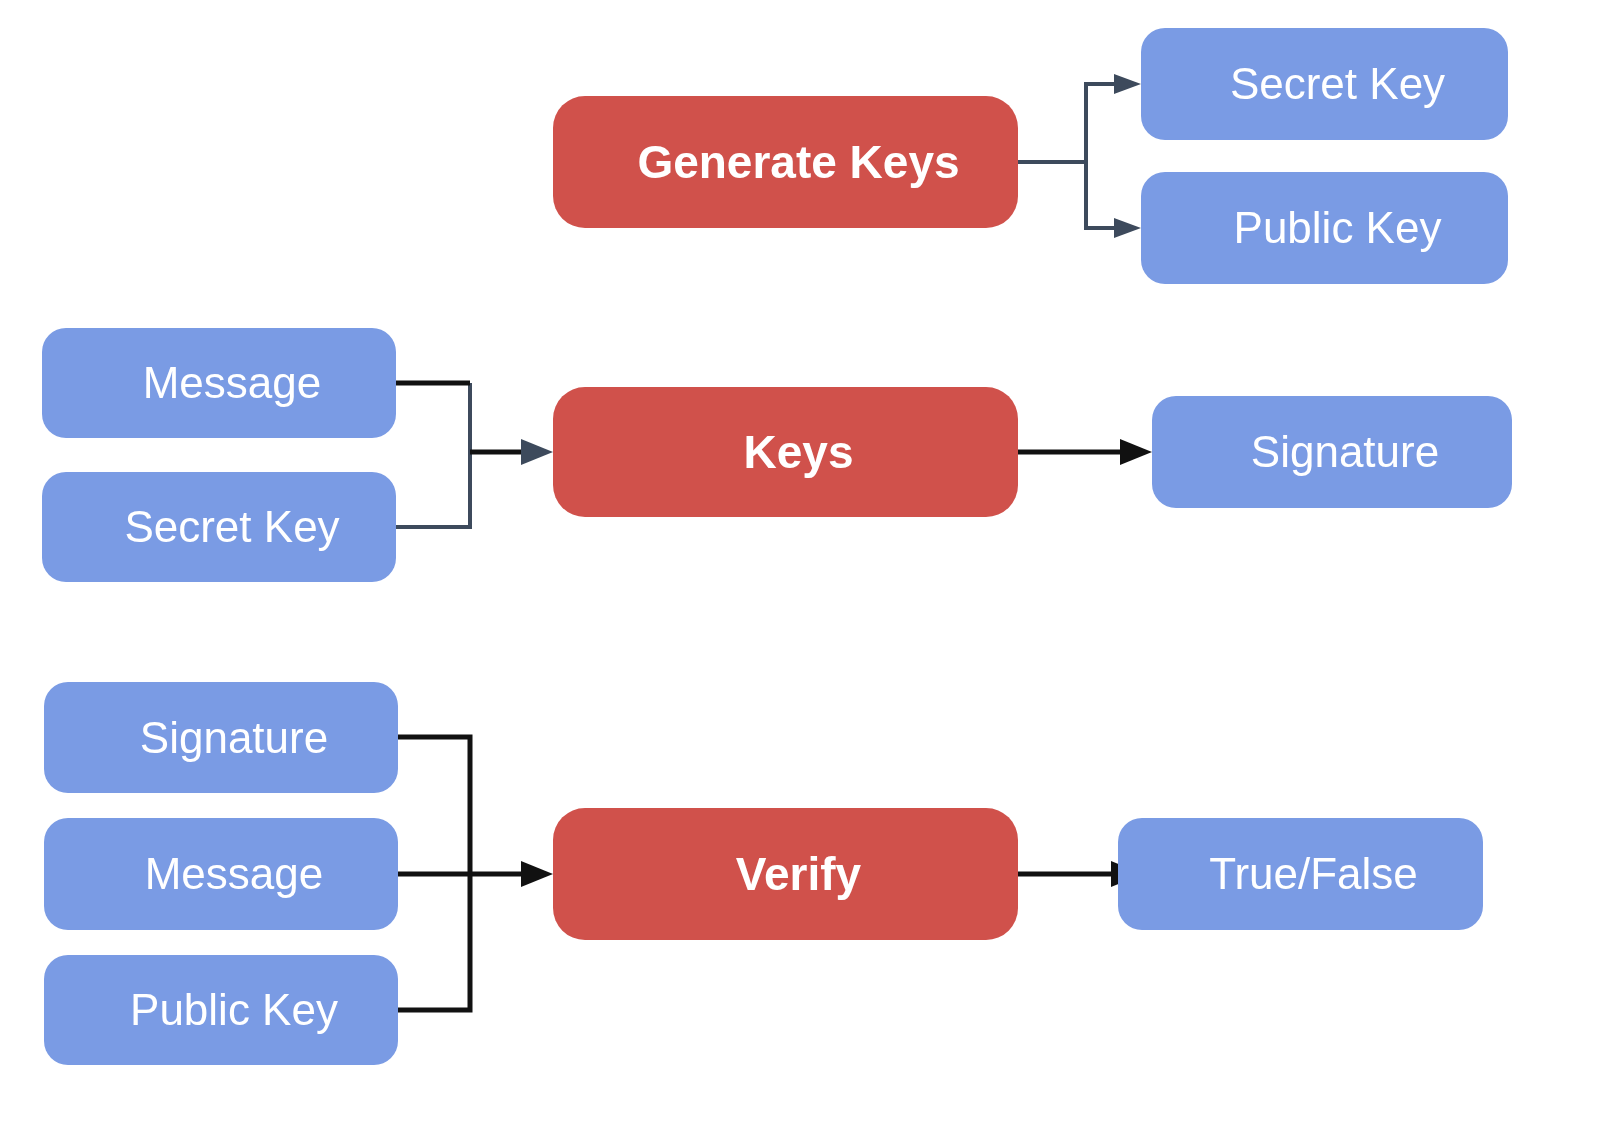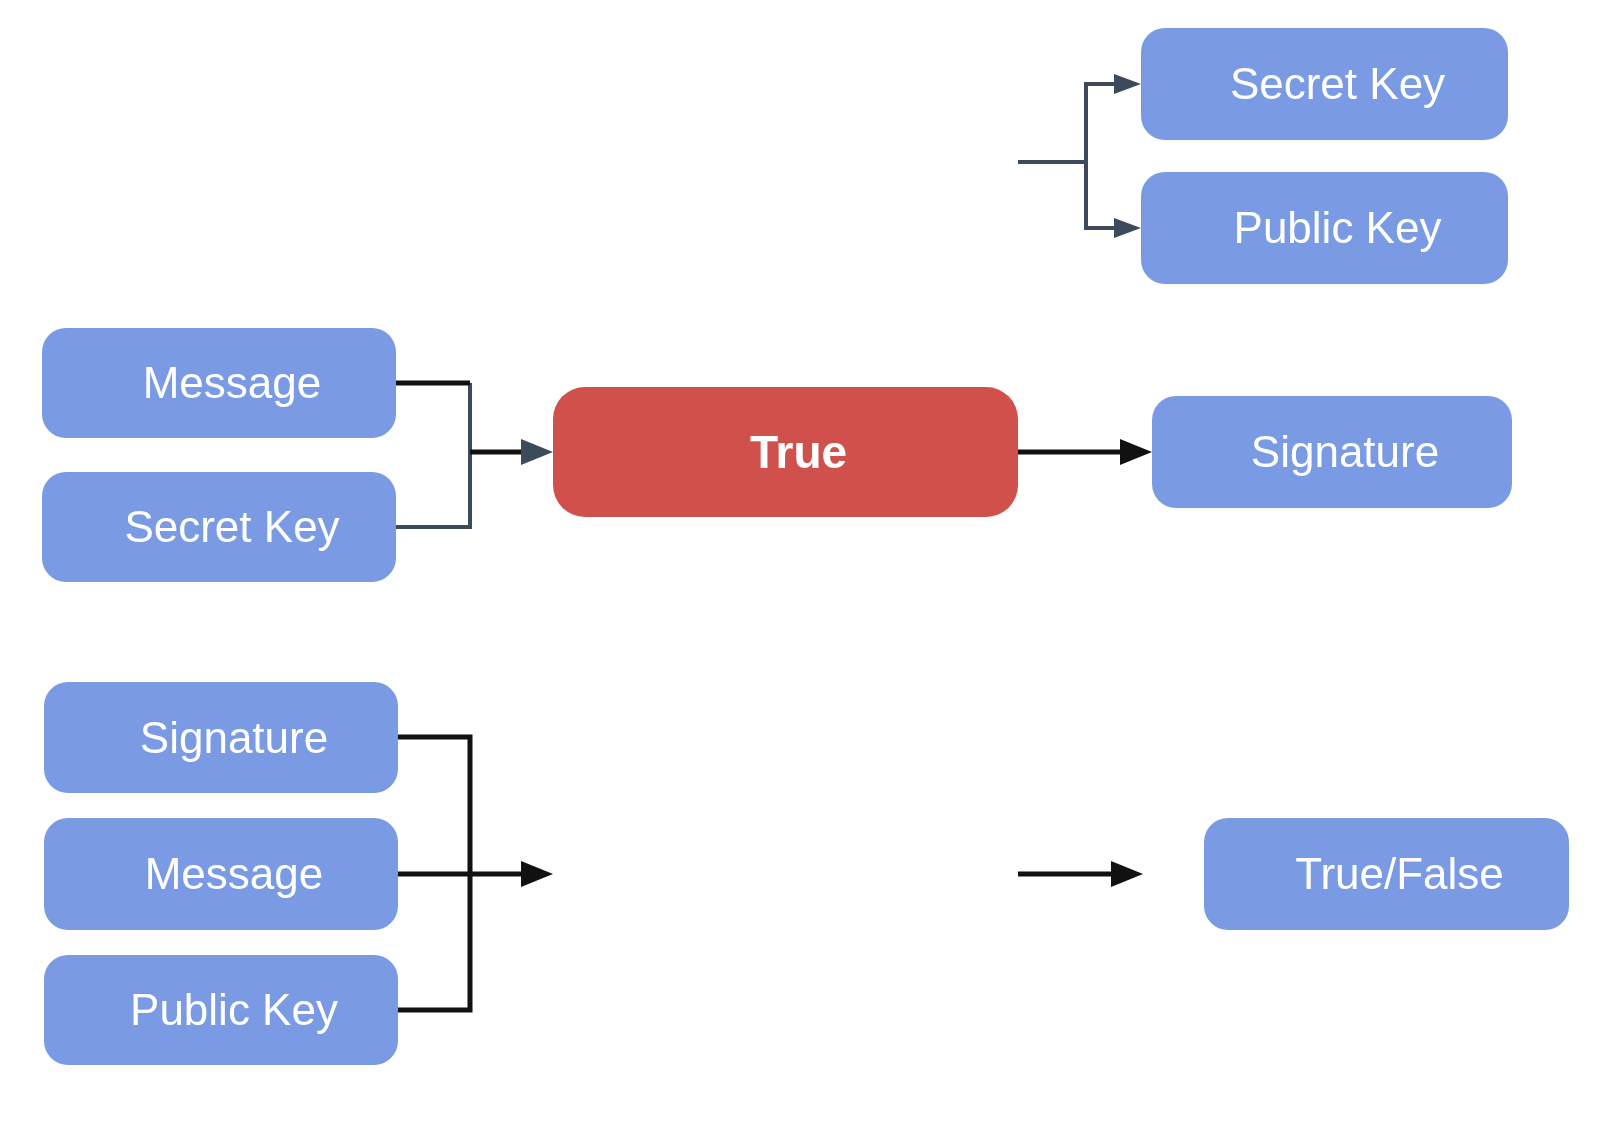--- a/index.html
+++ b/index.html
@@ -72,46 +72,52 @@
     <path class="edge-black" d="M1018 452 H1121"></path>
     <polygon class="head-black" points="1152,452 1120,439 1120,465"></polygon>
 
     <path class="edge-black" d="M398 737 H470 V1010 H398 M398 874 H524"></path>
     <polygon class="head-black" points="553,874 521,861 521,887"></polygon>
 
     <path class="edge-black" d="M1018 874 H1112"></path>
     <polygon class="head-black" points="1143,874 1111,861 1111,887"></polygon>
   </svg>
 
+  <div class="node process" style="left:553px; top:96px; width:465px; height:132px;">
+    <span>Generate Keys</span>
+  </div>
   <div class="node data" style="left:1141px; top:28px; width:367px; height:112px;">
     <span>Secret Key</span>
   </div>
   <div class="node data" style="left:1141px; top:172px; width:367px; height:112px;">
     <span>Public Key</span>
   </div>
 
   <div class="node data" style="left:42px; top:328px; width:354px; height:110px;">
     <span>Message</span>
   </div>
   <div class="node data" style="left:42px; top:472px; width:354px; height:110px;">
     <span>Secret Key</span>
   </div>
   <div class="node process" style="left:553px; top:387px; width:465px; height:130px;">
-    <span>True</span>
+    <span>Keys</span>
   </div>
   <div class="node data" style="left:1152px; top:396px; width:360px; height:112px;">
     <span>Signature</span>
   </div>
 
   <div class="node data" style="left:44px; top:682px; width:354px; height:111px;">
     <span>Signature</span>
   </div>
   <div class="node data" style="left:44px; top:818px; width:354px; height:112px;">
     <span>Message</span>
   </div>
   <div class="node data" style="left:44px; top:955px; width:354px; height:110px;">
     <span>Public Key</span>
   </div>
-  <div class="node data" style="left:1204px; top:818px; width:365px; height:112px;">
+  <div class="node process" style="left:553px; top:808px; width:465px; height:132px;">
+    <span>Verify</span>
+  </div>
+  <div class="node data" style="left:1118px; top:818px; width:365px; height:112px;">
     <span>True/False</span>
   </div>
 
 </div>
 
 </body></html>

